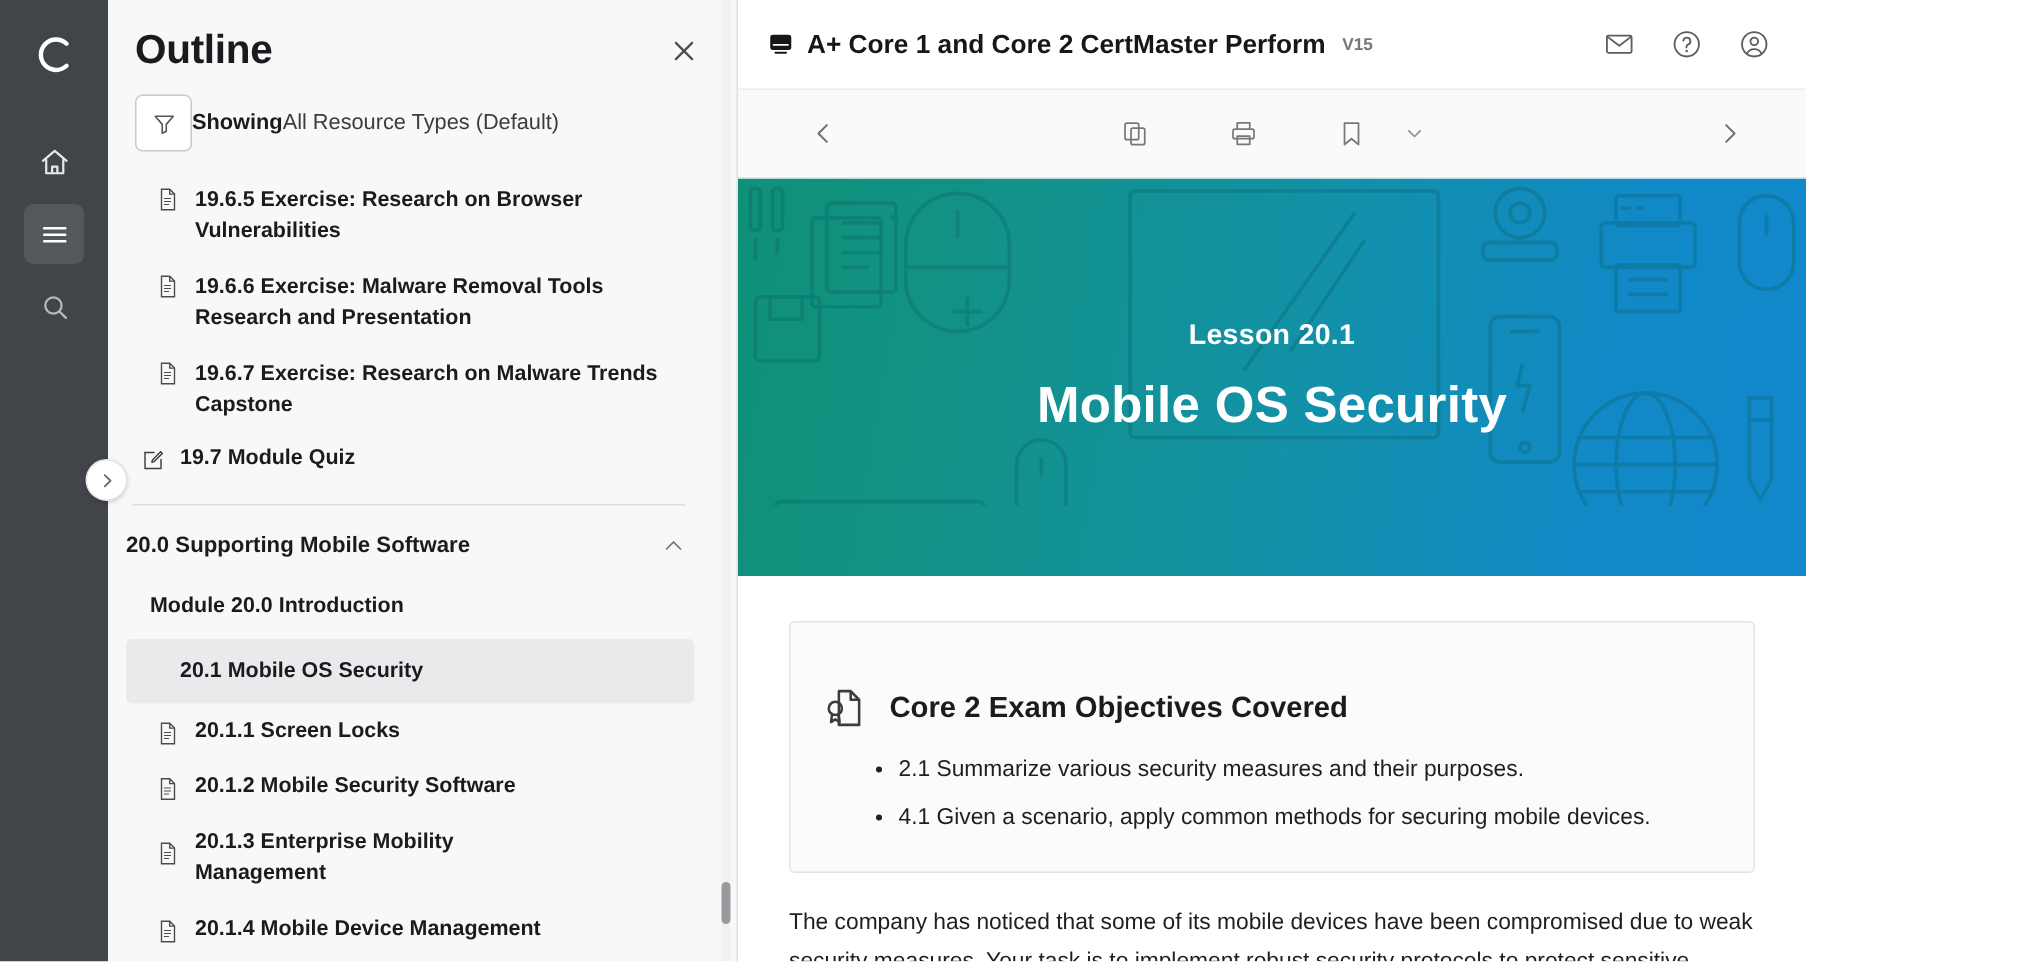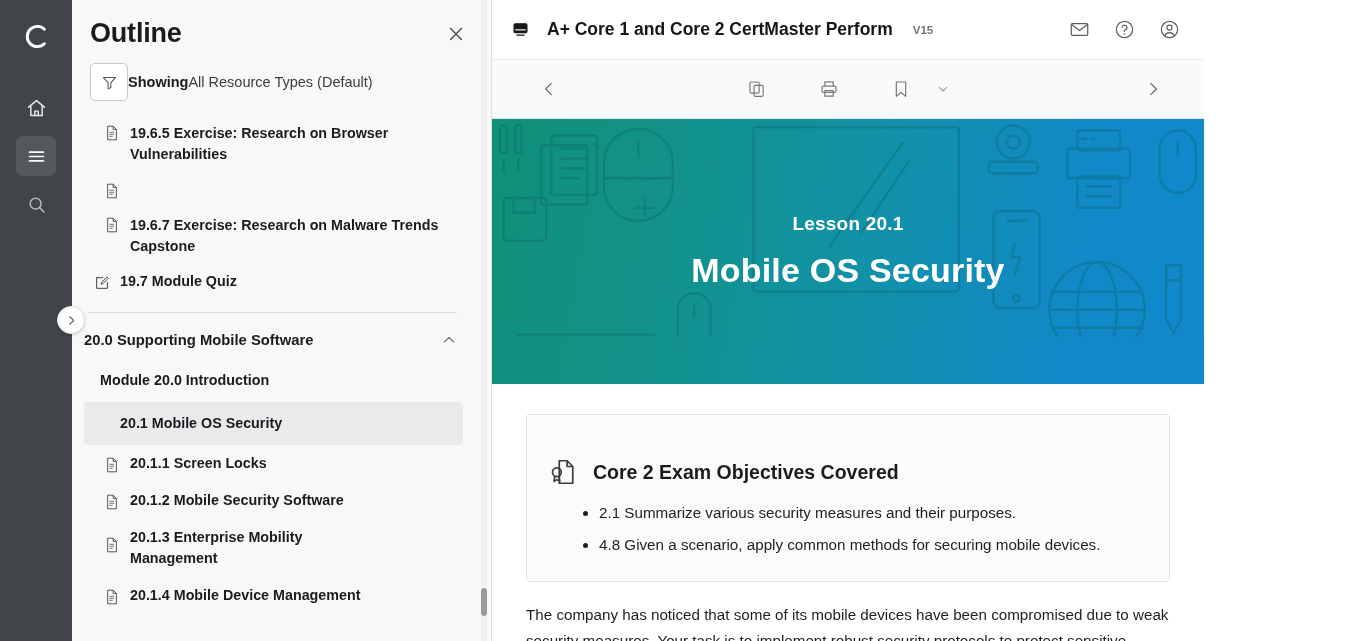--- a/index.html
+++ b/index.html
@@ -105,21 +105,21 @@
   }
 
   
   .main { flex: 1; height: 641px; display: flex; flex-direction: column; background: #fff; overflow: hidden; }
 
   .topbar {
     height: 60px; flex: 0 0 60px;
     display: flex; align-items: center; justify-content: space-between;
     padding: 0 22px 0 20px; border-bottom: 1px solid #ececee; background:#fff;
   }
-  .topbar-left { display: flex; align-items: center; gap: 18px; }
+  .topbar-left { display: flex; align-items: center; gap: 9px; }
   .course-title { font-size: 17.5px; font-weight: bold; color: #17171a; }
   .course-ver { font-size: 11.5px; font-weight: bold; color: #75757a; margin-left: 2px; }
   .topbar-right { display: flex; align-items: center; gap: 19px; }
   .tb-icon { cursor: pointer; display: flex; align-items: center; justify-content: center; width: 26px; height: 26px; }
 
   .toolbar {
     height: 59px; flex: 0 0 59px;
     background: #fafafb; border-bottom: 1px solid #e7e7e9;
     display: flex; align-items: center; position: relative;
   }
@@ -243,20 +243,21 @@
         </div>
 
         <div class="node lvl-3">
           <span class="node-icon">
             <svg width="14" height="16" viewBox="0 0 20 24" fill="none" stroke="#4a4a50" stroke-width="1.4">
               <path d="M3.5 1.8h8.2L16.5 6.6V22.2H3.5z"></path>
                 <path d="M11.7 1.8v4.8h4.8"></path>
               <path d="M6 11h7M6 14h7M6 17h5" stroke-width="1.1"></path>
             </svg>
           </span>
+          <span class="node-text">19.6.6 Exercise: Malware Removal Tools Research and Presentation</span>
         </div>
 
         <div class="node lvl-3">
           <span class="node-icon">
             <svg width="14" height="16" viewBox="0 0 20 24" fill="none" stroke="#4a4a50" stroke-width="1.4">
               <path d="M3.5 1.8h8.2L16.5 6.6V22.2H3.5z"></path>
                 <path d="M11.7 1.8v4.8h4.8"></path>
               <path d="M6 11h7M6 14h7M6 17h5" stroke-width="1.1"></path>
             </svg>
           </span>
@@ -522,21 +523,21 @@
                 <path d="M8.2 3h6.3L19 7.6V21H8.2z"></path>
                 <path d="M14.5 3v4.6H19"></path>
                 <circle cx="6.3" cy="12.2" r="3.5"></circle>
                 <path d="M4.6 15.2 4 19.5l2.3-1.4 2.3 1.4-.6-4.3"></path>
               </svg>
             </span>
             <span class="obj-title">Core 2 Exam Objectives Covered</span>
           </div>
           <ul class="obj-list">
             <li>2.1 Summarize various security measures and their purposes.</li>
-            <li>4.8 Given a scenario, apply common methods for securing mobile devices.</li>
+            <li>4.1 Given a scenario, apply common methods for securing mobile devices.</li>
           </ul>
         </div>
 
         <p class="para">The company has noticed that some of its mobile devices have been compromised due to weak security measures. Your task is to implement robust security protocols to protect sensitive shipment data and</p>
       </div>
 
     </div>
   </div>
 </div>
 

